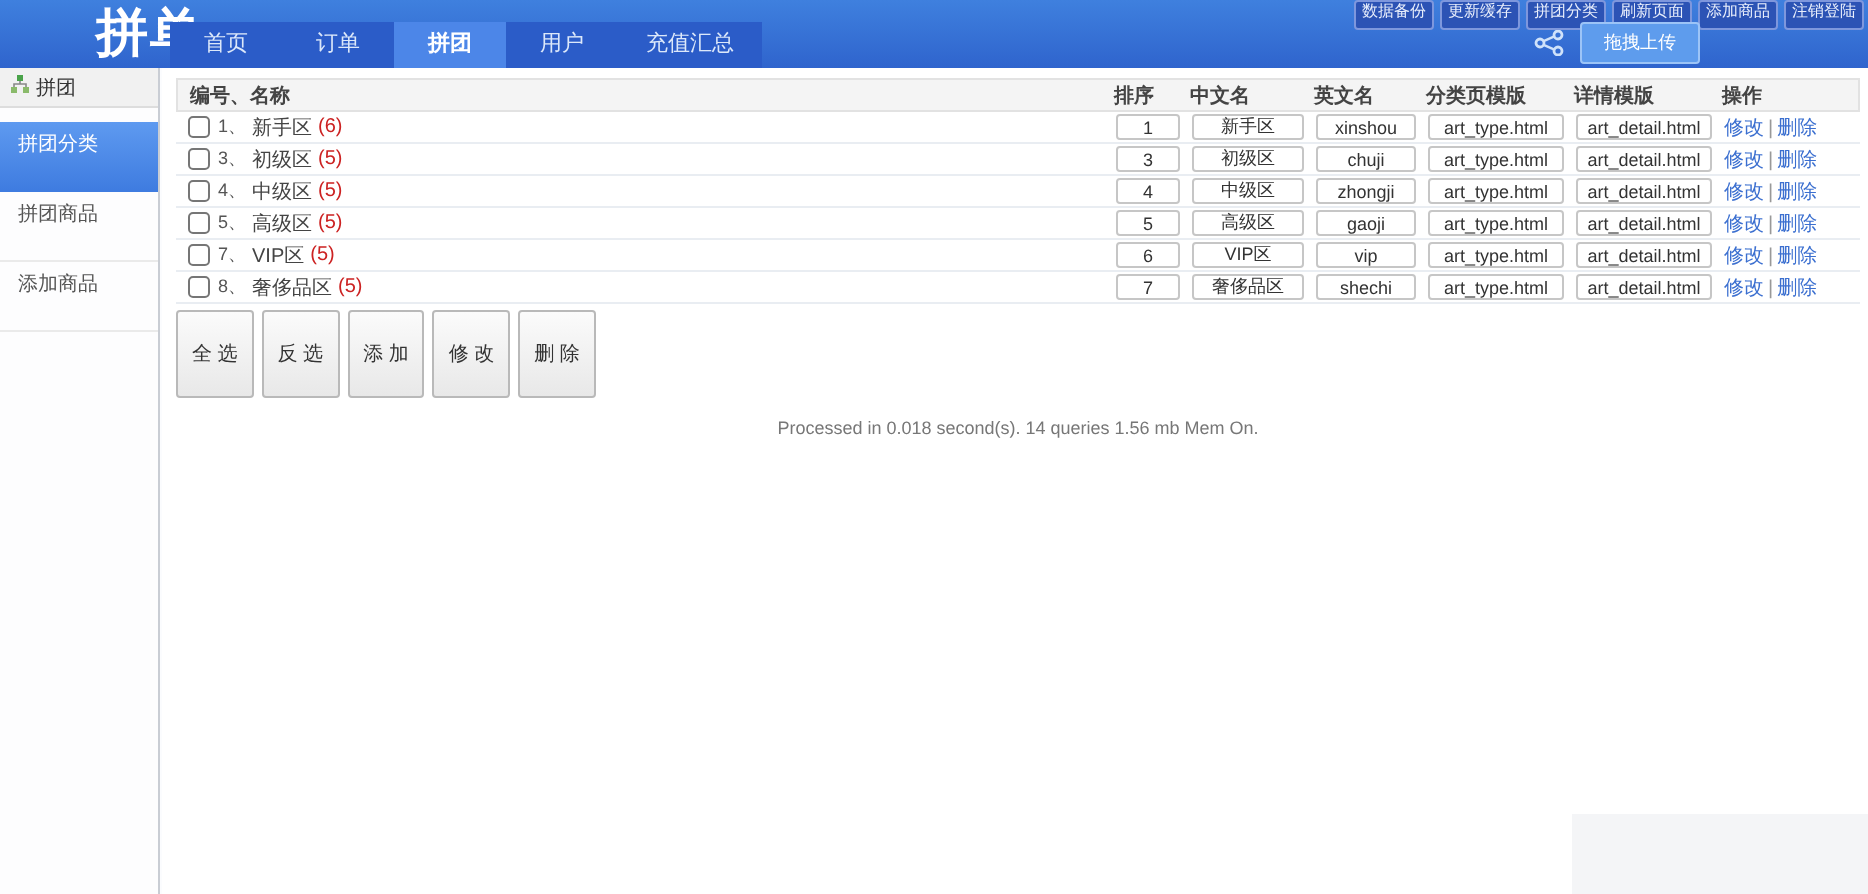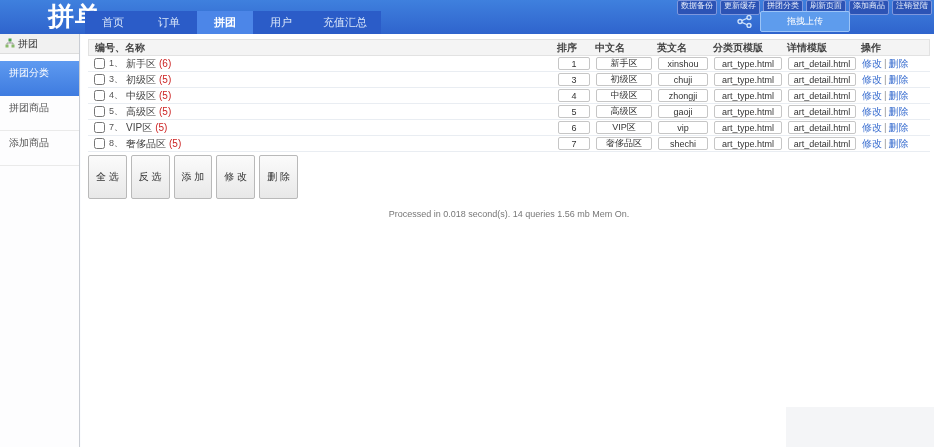--- a/index.html
+++ b/index.html
@@ -23,21 +23,21 @@
     font-size:11px; color:#dce8fa; cursor:pointer; white-space:nowrap; }
   .nav-tab.active { background:#4c86e8; color:#fff; font-weight:bold; }
 
   .quick-links { position:absolute; top:0; right:2px; display:flex; gap:3px; }
   .qbtn { background:#2c53b5; border:1px solid #7e97dd; color:#e8eefc; font-size:8px;
     line-height:1; padding:1px 3px 4px; border-radius:2px; cursor:pointer; white-space:nowrap; }
 
   .upload-row { position:absolute; top:11px; right:84px; display:flex; align-items:center; gap:7px; }
   .share-icon { display:inline-flex; }
   .upload-btn { background:#5e9ced; border:1px solid #9cc4f7; color:#fff; font-size:9px;
-    padding:3px 26px; border-radius:2px; cursor:pointer; }
+    padding:3px 11px; border-radius:2px; cursor:pointer; }
 
   
   .sidebar { position:absolute; top:34px; left:0; width:80px; bottom:0;
     background:#fdfdfe; border-right:1px solid #c9cdd4; }
   .sb-header { height:20px; background:#f1f1f1; border-bottom:1px solid #dddddd;
     font-size:10px; color:#333; padding-left:5px; display:flex; align-items:center; gap:3px; }
   .sb-list { margin-top:7px; }
   .sb-item { height:35px; line-height:23px; padding-left:9px; font-size:10px; color:#555;
     border-bottom:1px solid #eaeaea; cursor:pointer; }
   .sb-item.active { background:linear-gradient(180deg,#5e9af0,#3f7ce0); color:#fff; border-bottom:1px solid #3f7ce0; }

